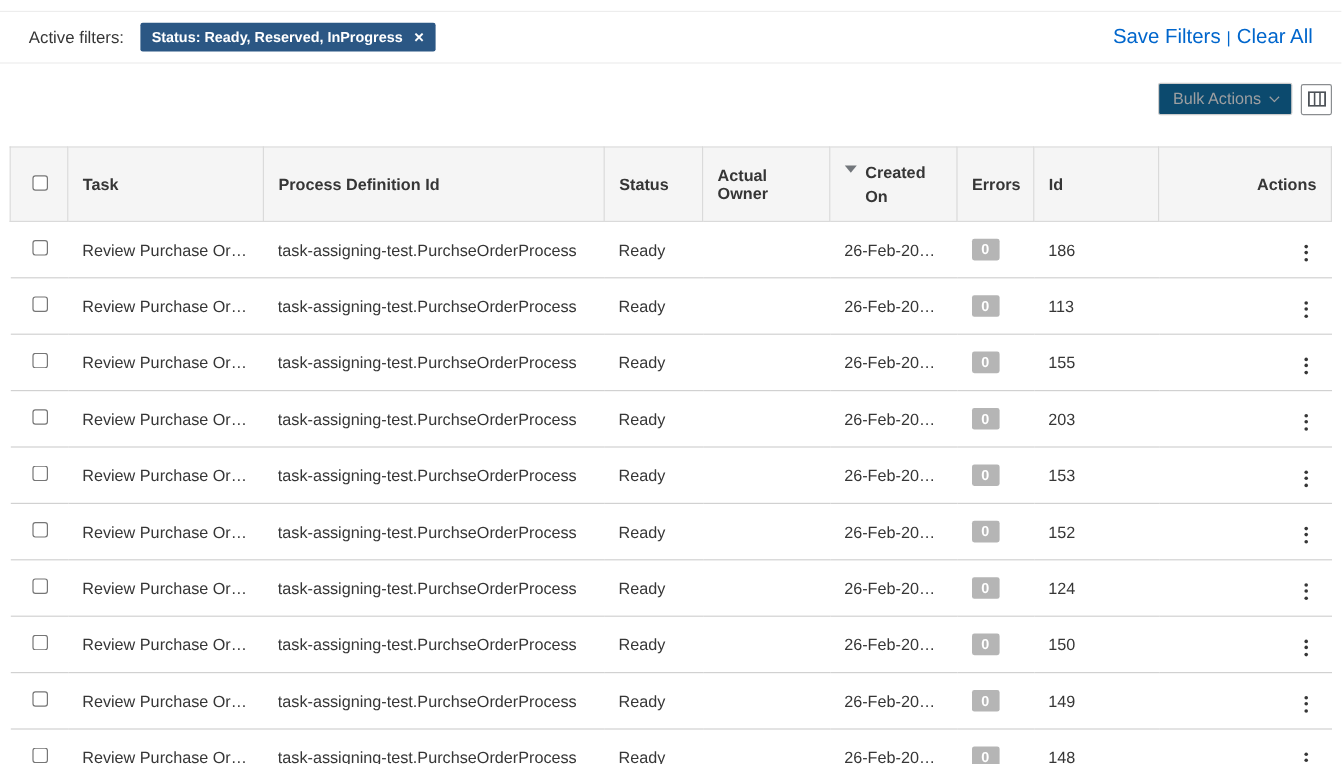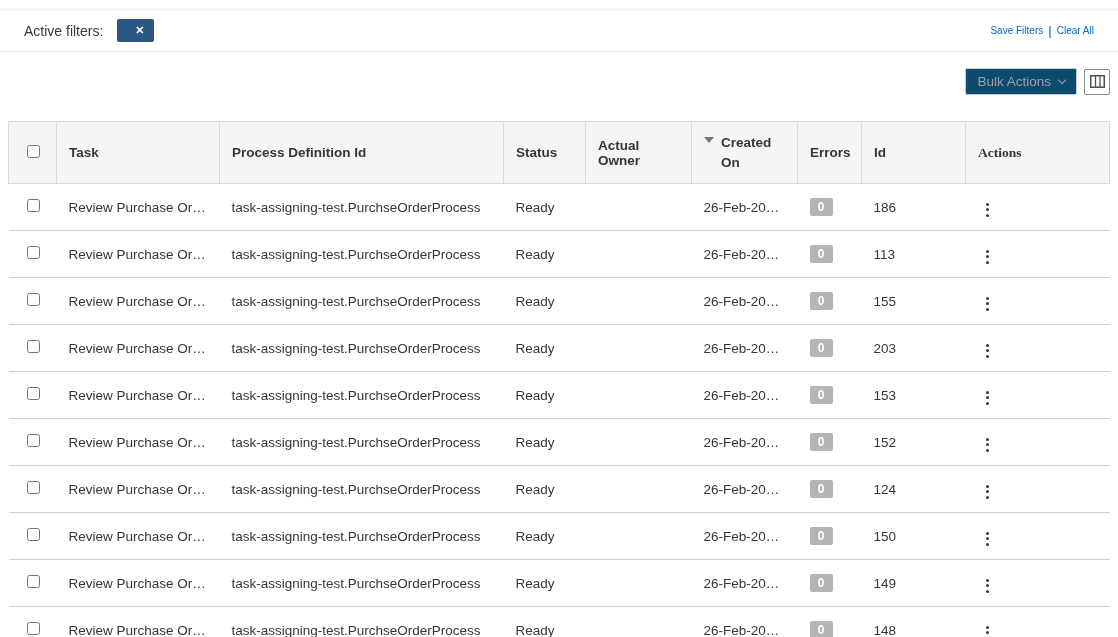--- a/index.html
+++ b/index.html
@@ -19,21 +19,21 @@
   }
   .filters-label { margin-right: 14px; }
   .chip {
     display: inline-flex; align-items: center;
     background: var(--chip-bg, #2b5784);
     color: #ffffff; font-size: 12px; font-weight: bold;
     padding: 5px 9px; border-radius: 2px; cursor: pointer;
   }
   .chip-close { margin-left: 9px; font-weight: bold; font-size: 11px; cursor: pointer; }
   .filter-bar .spacer { flex: 1; }
-  .flink { color: var(--link, #0066cc); text-decoration: none; font-size: 10px; cursor: pointer; }
+  .flink { color: var(--link, #0066cc); text-decoration: none; font-size: 17px; cursor: pointer; }
   .fsep { color: var(--link, #0066cc); margin: 0 5px; font-size: 13.5px; }
 
   
   .toolbar {
     display: flex; justify-content: flex-end; align-items: center;
     padding: 16px 8px 6px 8px; gap: 7px;
   }
   .bulk-btn {
     display: inline-flex; align-items: center;
     font-family: inherit; font-size: 13.5px; color: #9d9fa1;
@@ -54,21 +54,21 @@
   .table-wrap { margin: 0 8px; }
   table { width: 100%; border-collapse: collapse; table-layout: fixed; margin-top: 20px; }
   thead th {
     background: var(--header-bg, #f5f5f5);
     border: 1px solid #dadada;
     height: 62px; text-align: left; vertical-align: middle;
     font-weight: bold; font-size: 13.5px; color: #363636;
     padding: 6px 12px; cursor: pointer;
   }
   thead th.col-select, tbody td.col-select { text-align: left; padding-left: 18px; }
-  thead th.col-actions, tbody td.col-actions { text-align: left; font-family: Liberation Serif, serif; }
+  thead th.col-actions, tbody td.col-actions { text-align: right; }
   tbody td {
     border-bottom: 1px solid var(--border, #d1d1d1);
     height: 47px; padding: 6px 12px; vertical-align: middle;
     font-size: 13.5px; color: #363636;
     white-space: nowrap; overflow: hidden; text-overflow: ellipsis;
   }
   input[type="checkbox"] { width: 13px; height: 13px; cursor: pointer; }
 
   .hdr-sorted { display: flex; align-items: flex-start; }
   .sort-caret {
@@ -92,20 +92,21 @@
   .kebab .dot { width: 3px; height: 3px; border-radius: 50%; background: #363636; }
 </style>
 </head>
 <body>
 
 <div class="top-rule"></div>
 
 <div class="filter-bar">
   <span class="filters-label">Active filters:</span>
   <span class="chip">
+    <span>Status: Ready, Reserved, InProgress</span>
     <span class="chip-close">✕</span>
   </span>
   <span class="spacer"></span>
   <a class="flink">Save Filters</a>
   <span class="fsep">|</span>
   <a class="flink">Clear All</a>
 </div>
 
 <div class="toolbar">
   <button class="bulk-btn">

